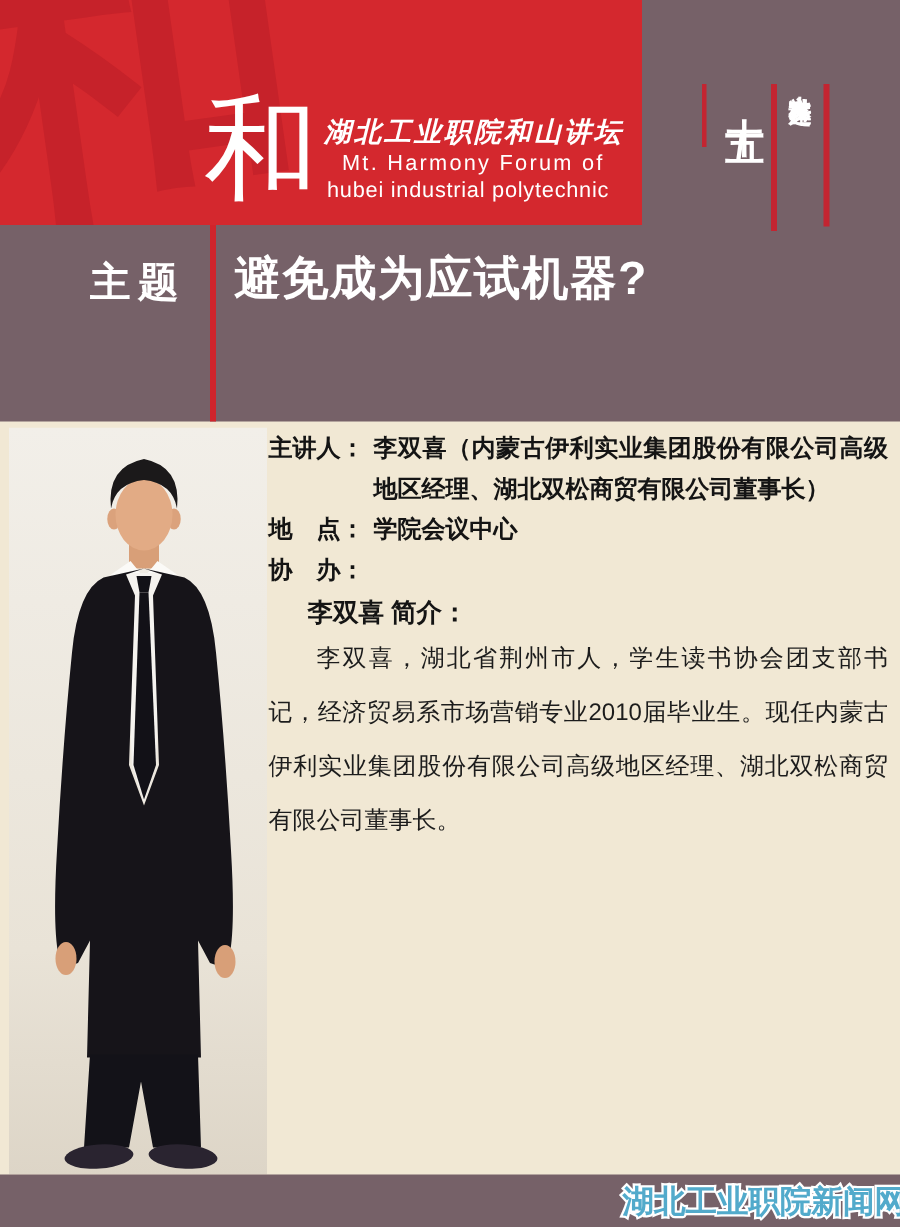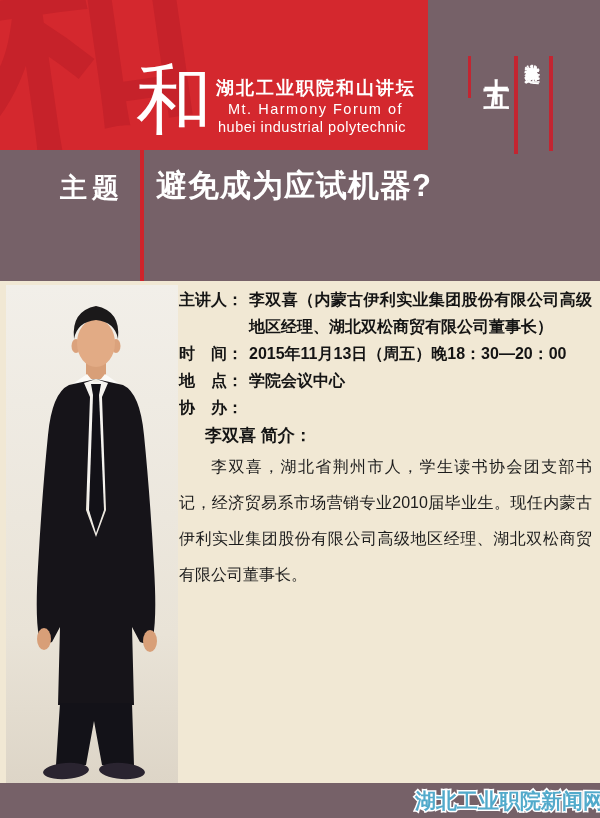--- a/index.html
+++ b/index.html
@@ -6,21 +6,21 @@
   body{font-family:"Liberation Sans",sans-serif;}
   .poster{position:relative;width:600px;height:818px;background:#f1e8d4;overflow:hidden;}
 
   
   .band-mauve{position:absolute;left:0;top:0;width:600px;height:281px;background:#766168;}
 
   
   .header-red{position:absolute;left:0;top:0;width:428px;height:150px;background:#d4282e;overflow:hidden;}
   .watermark{position:absolute;left:-38px;top:-78px;font-size:238px;font-weight:bold;color:#c6222a;transform:rotate(-8deg);line-height:1;user-select:none;}
   .logo-char{position:absolute;left:136px;top:62px;font-size:76px;font-weight:400;color:#ffffff;line-height:1;}
-  .forum-cn{position:absolute;left:216px;top:76px;font-size:18px;font-weight:bold;color:#ffffff;letter-spacing:2px;white-space:nowrap;}
+  .forum-cn{position:absolute;left:216px;top:76px;font-size:18px;font-style:italic;font-weight:bold;color:#ffffff;letter-spacing:2px;white-space:nowrap;}
   .forum-en1{position:absolute;left:228px;top:101px;font-size:14.5px;color:#ffffff;letter-spacing:1.5px;white-space:nowrap;}
   .forum-en2{position:absolute;left:218px;top:119px;font-size:14.5px;color:#ffffff;letter-spacing:0.5px;white-space:nowrap;}
 
   
   .series-line{position:absolute;background:#c32531;}
   .line-a{left:468px;top:56px;width:3px;height:42px;}
   .line-b{left:514px;top:56px;width:3.5px;height:98px;}
   .line-c{left:549px;top:56px;width:3.5px;height:95px;}
   .series-number{position:absolute;left:483px;top:58px;height:80px;writing-mode:vertical-rl;font-family:"Liberation Serif",serif;font-size:26px;font-weight:bold;color:#ffffff;letter-spacing:8px;line-height:1;}
   .series-label{position:absolute;left:522px;top:52px;height:106px;writing-mode:vertical-rl;font-family:"Liberation Serif",serif;font-size:15px;font-weight:bold;color:#ffffff;letter-spacing:0.5px;line-height:1.35;}
@@ -108,24 +108,20 @@
     <ellipse cx="60" cy="486" rx="23" ry="8" fill="#2a2430" transform="rotate(-4 60 486)"></ellipse>
     <ellipse cx="116" cy="486" rx="23" ry="8" fill="#2a2430" transform="rotate(4 116 486)"></ellipse>
   </svg>
 
   <div class="content">
     <div class="detail-row">
       <span class="detail-label">主讲人：</span>
       <span class="detail-value">李双喜（内蒙古伊利实业集团股份有限公司高级地区经理、湖北双松商贸有限公司董事长）</span>
     </div>
     <div class="detail-row">
-      <span class="detail-label">时　间：</span>
-      <span class="detail-value">2015年11月13日（周五）晚18：30—20：00</span>
-    </div>
-    <div class="detail-row">
       <span class="detail-label">地　点：</span>
       <span class="detail-value">学院会议中心</span>
     </div>
     <div class="detail-row">
       <span class="detail-label">协　办：</span>
     </div>
     <div class="bio-heading">李双喜 简介：</div>
     <p class="bio-para">李双喜，湖北省荆州市人，学生读书协会团支部书记，经济贸易系市场营销专业2010届毕业生。现任内蒙古伊利实业集团股份有限公司高级地区经理、湖北双松商贸有限公司董事长。</p>
   </div>
 

